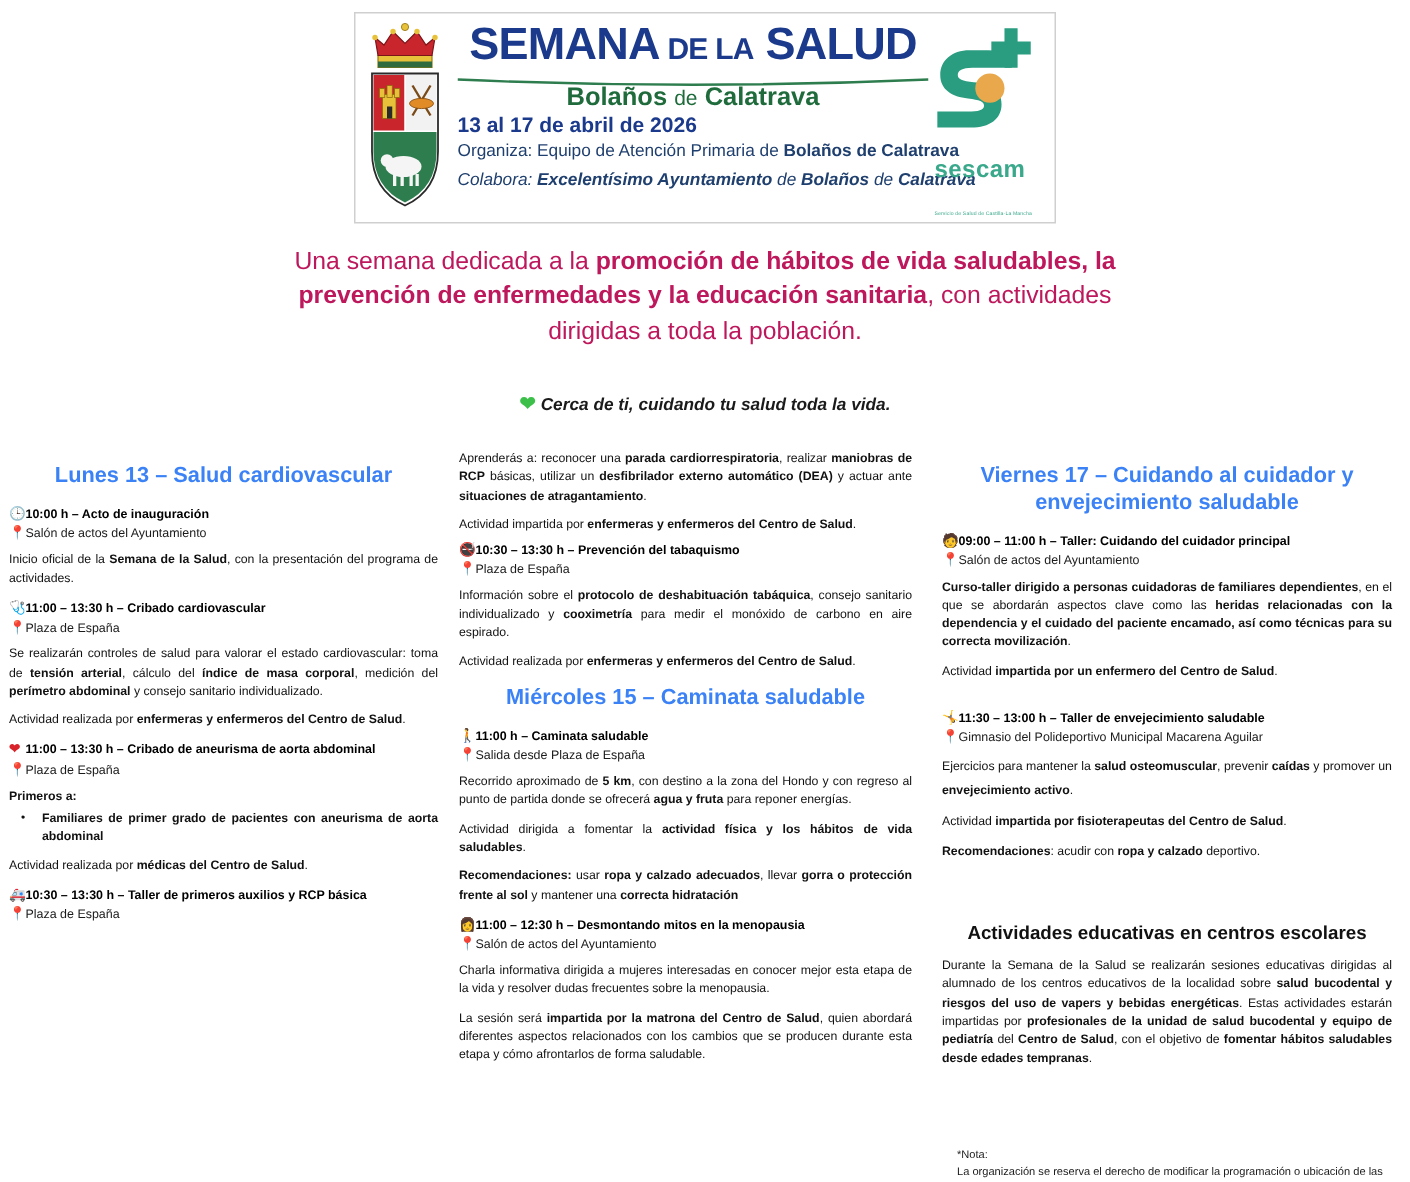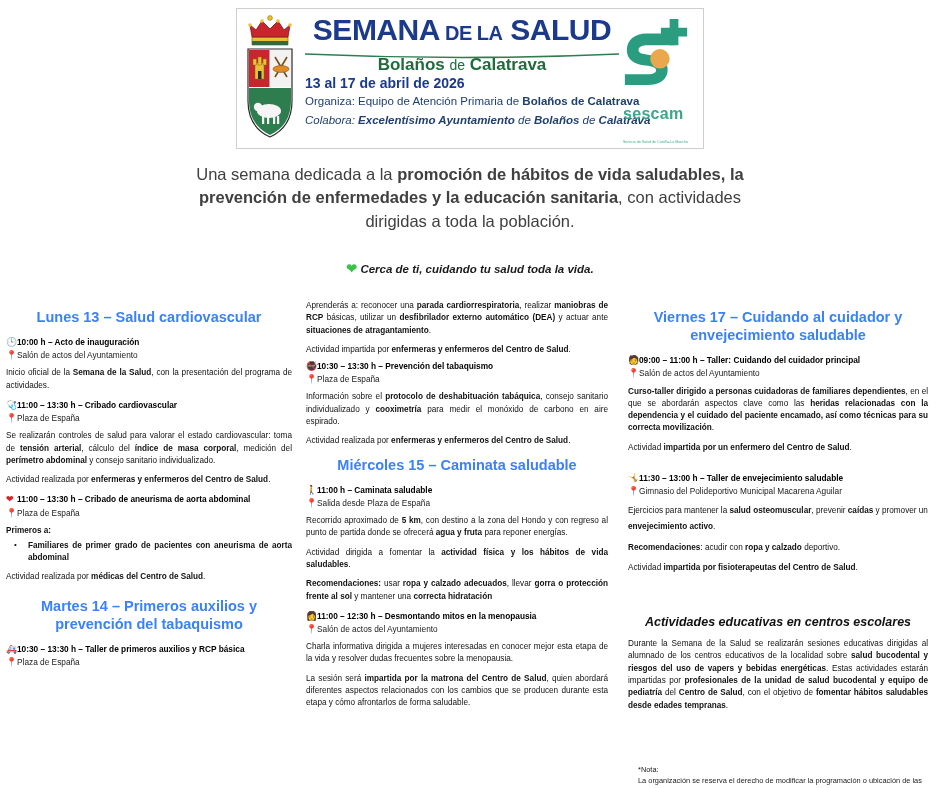--- a/index.html
+++ b/index.html
@@ -118,21 +118,21 @@
     white-space: nowrap;
   }
 
   
   .intro {
     width: 560px;
     margin: 14px auto 0 auto;
     text-align: center;
     font-size: 16.5px;
     line-height: 1.42;
-    color: #404040;
+    color: #be185d;
   }
   .intro b { font-weight: bold; }
 
   .tagline {
     margin: 28px auto 0 auto;
     text-align: center;
     font-size: 11.5px;
     font-style: italic;
     font-weight: bold;
     color: #1a1a1a;
@@ -165,21 +165,20 @@
   }
   .day-title.tight { margin-top: 14px; }
 
   .sec-title {
     text-align: center;
     font-weight: bold;
     font-size: 12.5px;
     color: #111;
     line-height: 1.3;
     margin: 10px 0 8px 0;
-    font-style: italic;
   }
 
   .evt {
     margin: 0 0 3px 0;
   }
   .evt-head {
     display: flex;
     align-items: flex-start;
     font-size: 8.3px;
     font-weight: bold;
@@ -381,21 +380,20 @@
         <span class="ico">📍</span>
         <span>Plaza de España</span>
       </div>
       <p class="body nogap" style="font-weight:bold">Primeros a:</p>
       <ul class="bullets">
         <li><b>Familiares de primer grado de pacientes con aneurisma de aorta abdominal</b></li>
       </ul>
       <p class="body">Actividad realizada por <b>médicas del Centro de Salud</b>.</p>
     </div>
 
-    <div class="day-title tight">Martes 14 – Primeros auxilios y prevención del tabaquismo</div>
 
     <div class="evt">
       <div class="evt-head">
         <span class="ico">🚑</span>
         <span>10:30 – 13:30 h – Taller de primeros auxilios y RCP básica</span>
       </div>
       <div class="evt-place">
         <span class="ico">📍</span>
         <span>Plaza de España</span>
       </div>
@@ -469,22 +467,22 @@
     <div class="evt">
       <div class="evt-head">
         <span class="ico">🤸</span>
         <span>11:30 – 13:00 h – Taller de envejecimiento saludable</span>
       </div>
       <div class="evt-place">
         <span class="ico">📍</span>
         <span>Gimnasio del Polideportivo Municipal Macarena Aguilar</span>
       </div>
       <p class="body loose">Ejercicios para mantener la <b>salud osteomuscular</b>, prevenir <b>caídas</b> y promover un <b>envejecimiento activo</b>.</p>
+      <p class="body">Actividad <b>impartida por fisioterapeutas del Centro de Salud</b>.</p>
       <p class="body"><b>Recomendaciones</b>: acudir con <b>ropa y calzado</b> deportivo.</p>
-      <p class="body">Actividad <b>impartida por fisioterapeutas del Centro de Salud</b>.</p>
     </div>
 
     <div class="sec-title" style="margin-top:40px">Actividades educativas en centros escolares</div>
     <p class="body">Durante la Semana de la Salud se realizarán sesiones educativas dirigidas al alumnado de los centros educativos de la localidad sobre <b>salud bucodental y riesgos del uso de vapers y bebidas energéticas</b>. Estas actividades estarán impartidas por <b>profesionales de la unidad de salud bucodental y equipo de pediatría</b> del <b>Centro de Salud</b>, con el objetivo de <b>fomentar hábitos saludables desde edades tempranas</b>.</p>
 
     <div class="note">
       <div>*Nota:</div>
       <div>La organización se reserva el derecho de modificar la programación o ubicación de las actividades por inclemencias meteorológicas u otras circunstancias imprevistas.</div>
     </div>
   </div>

